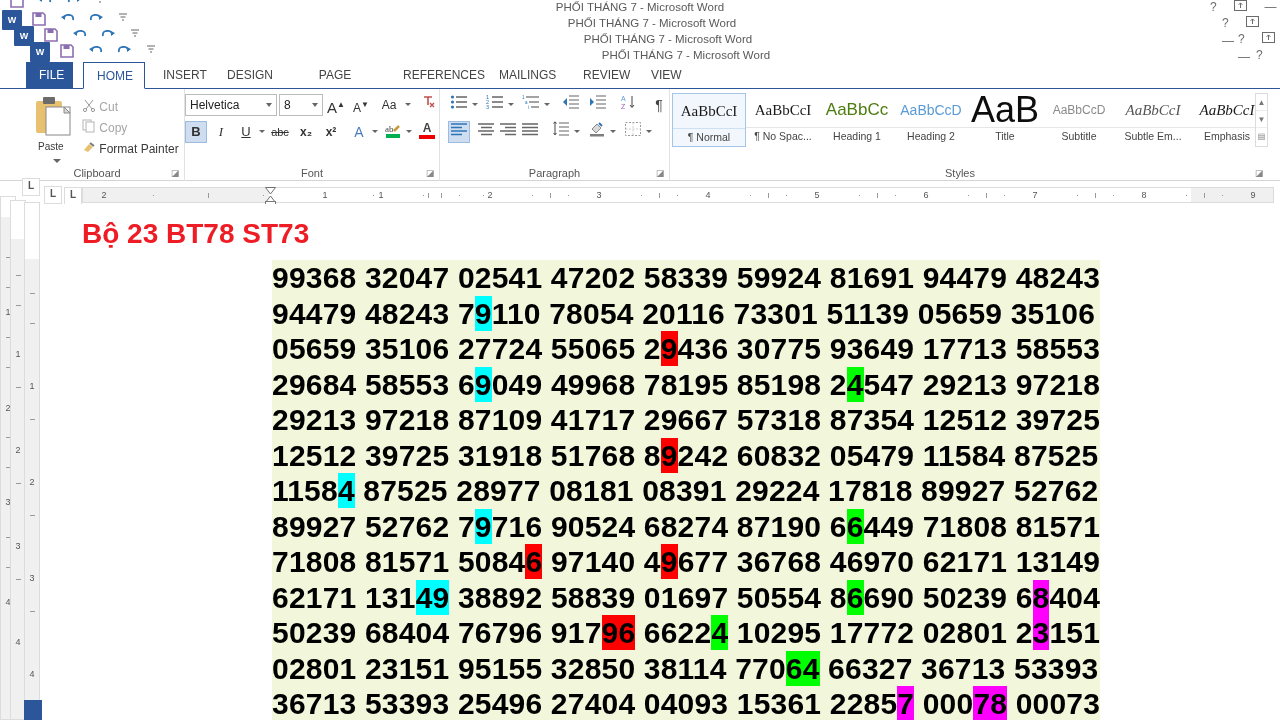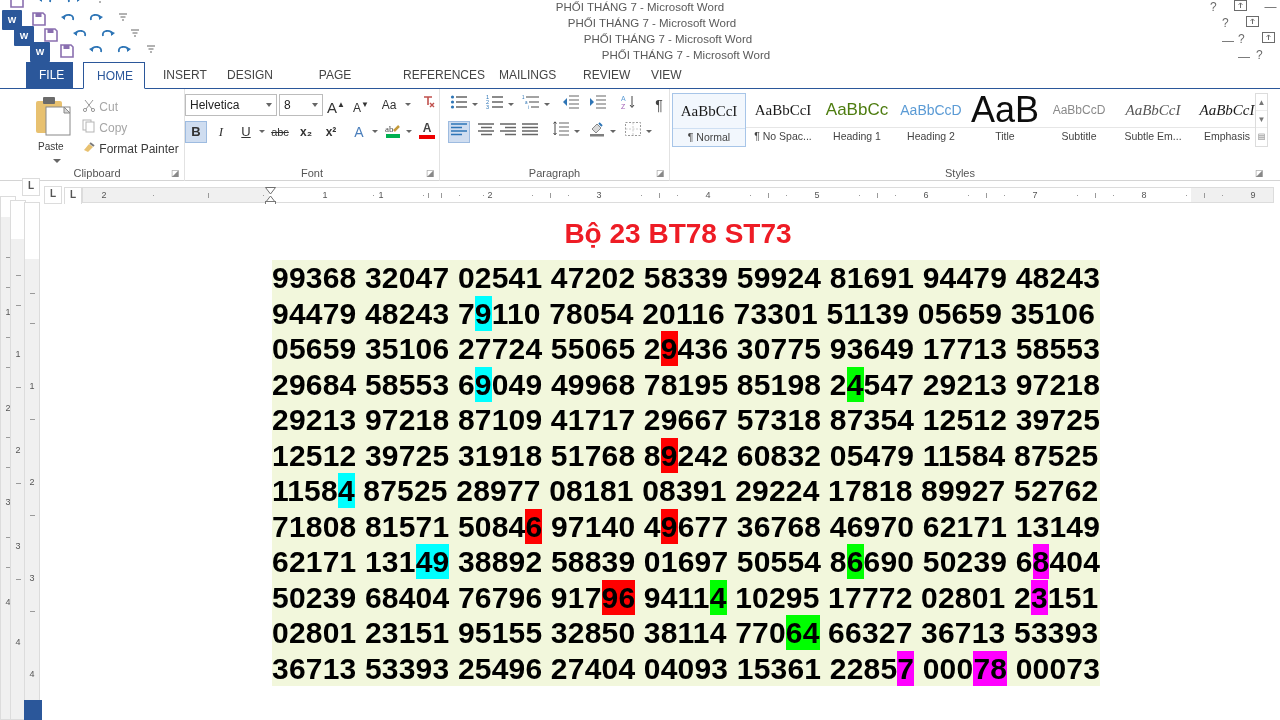--- a/index.html
+++ b/index.html
@@ -84,21 +84,21 @@
 
   .tabsel { position: absolute; width: 18px; height: 18px; background: #fff; border: 1px solid #dcdcdc; }
   .tabsel::after { content: "L"; position: absolute; left: 5px; top: 1px; font-size: 10px; font-weight: bold; color: #555; }
 
   .indent-top { position: absolute; width: 11px; height: 9px; }
   .indent-bot { position: absolute; width: 11px; height: 9px; border: 1px solid #777; background: #fff; }
 
   
   .page { position: absolute; background: #ffffff; }
   .doc-title {
-    position: absolute; width: 100%; text-align: center;
+    position: absolute; width: 100%; text-align: left;
     color: #ee1c25; font-weight: bold; font-size: 28px;
     font-family: "Liberation Sans", sans-serif; letter-spacing: 0px;
   }
   .numblock { position: absolute; }
   .numrow {
     font-family: "Liberation Sans", sans-serif;
     font-weight: bold;
     font-size: 30px;
     line-height: 35.5px;
     letter-spacing: 0.2px;
@@ -607,22 +607,23 @@
   <div class="doc-title" style="top:14px;">Bộ 23 BT78  ST73</div>
 
   <div class="numblock" id="numblock" style="left:190px; top:56px;">
       <div class="numrow"><span>99368 32047 02541 47202 58339 59924 81691 94479 48243</span></div>
       <div class="numrow"><span>94479 48243 7</span><span class="hl hl-cyan">9</span><span>110 78054 20116 73301 51139 05659 35106</span></div>
       <div class="numrow"><span>05659 35106 27724 55065 2</span><span class="hl hl-red">9</span><span>436 30775 93649 17713 58553</span></div>
       <div class="numrow"><span>29684 58553 6</span><span class="hl hl-cyan">9</span><span>049 49968 78195 85198 2</span><span class="hl hl-green">4</span><span>547 29213 97218</span></div>
       <div class="numrow"><span>29213 97218 87109 41717 29667 57318 87354 12512 39725</span></div>
       <div class="numrow"><span>12512 39725 31918 51768 8</span><span class="hl hl-red">9</span><span>242 60832 05479 11584 87525</span></div>
       <div class="numrow"><span>1158</span><span class="hl hl-cyan">4</span><span> 87525 28977 08181 08391 29224 17818 89927 52762</span></div>
+      <div class="numrow"><span>89927 52762 7</span><span class="hl hl-cyan">9</span><span>716 90524 68274 87190 6</span><span class="hl hl-green">6</span><span>449 71808 81571</span></div>
       <div class="numrow"><span>71808 81571 5084</span><span class="hl hl-red">6</span><span> 97140 4</span><span class="hl hl-red">9</span><span>677 36768 46970 62171 13149</span></div>
       <div class="numrow"><span>62171 131</span><span class="hl hl-cyan">49</span><span> 38892 58839 01697 50554 8</span><span class="hl hl-green">6</span><span>690 50239 6</span><span class="hl hl-mag">8</span><span>404</span></div>
-      <div class="numrow"><span>50239 68404 76796 917</span><span class="hl hl-red">96</span><span> 9411</span><span class="hl hl-green">4</span><span> 10295 17772 02801 2</span><span class="hl hl-mag">3</span><span>151</span></div>
+      <div class="numrow"><span>50239 68404 76796 917</span><span class="hl hl-red">96</span><span> 6622</span><span class="hl hl-green">4</span><span> 10295 17772 02801 2</span><span class="hl hl-mag">3</span><span>151</span></div>
       <div class="numrow"><span>02801 23151 95155 32850 38114 770</span><span class="hl hl-green">64</span><span> 66327 36713 53393</span></div>
       <div class="numrow"><span>36713 53393 25496 27404 04093 15361 2285</span><span class="hl hl-mag">7</span><span> 000</span><span class="hl hl-mag">78</span><span> 00073</span></div>
     </div>
 </div>
 
 <div class="leftpane" style="left:44px; top:204px; width:38px; height:516px; background:#ffffff;"></div>
 <div style="position:absolute;left:24px;top:700px;width:18px;height:20px;background:#2b579a;"></div>
 
 </body></html>

